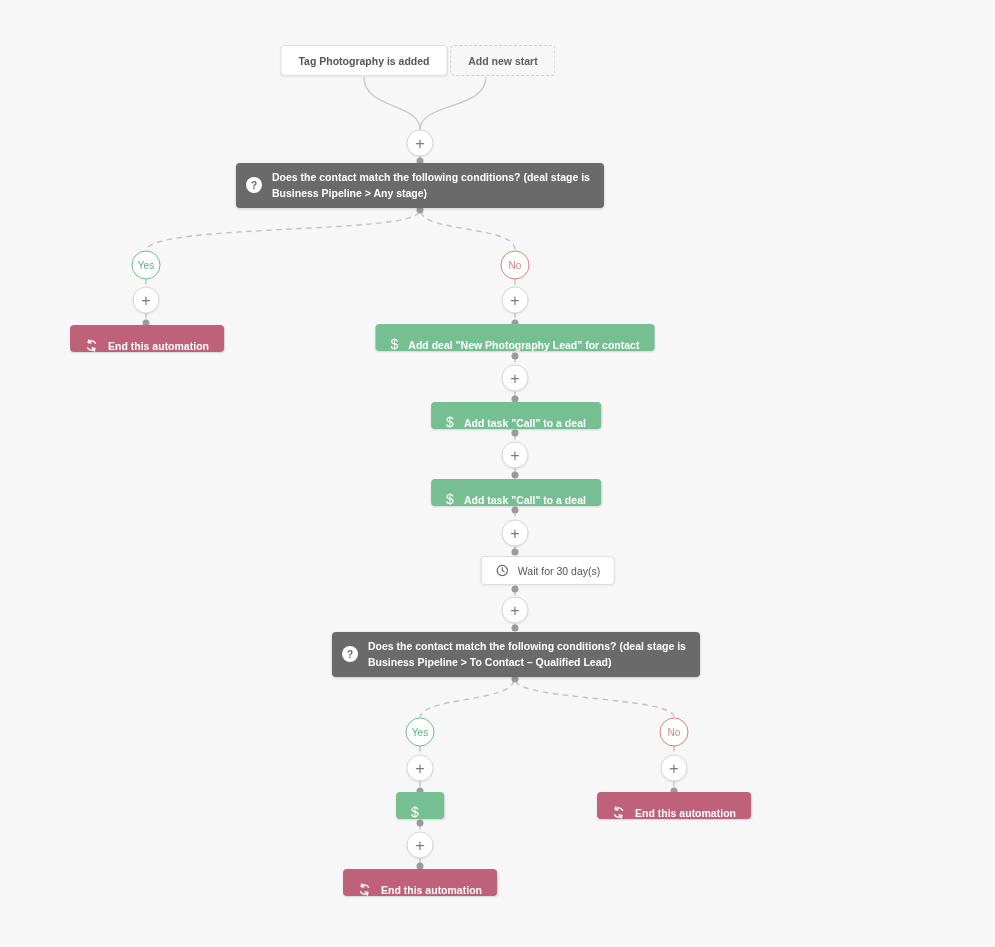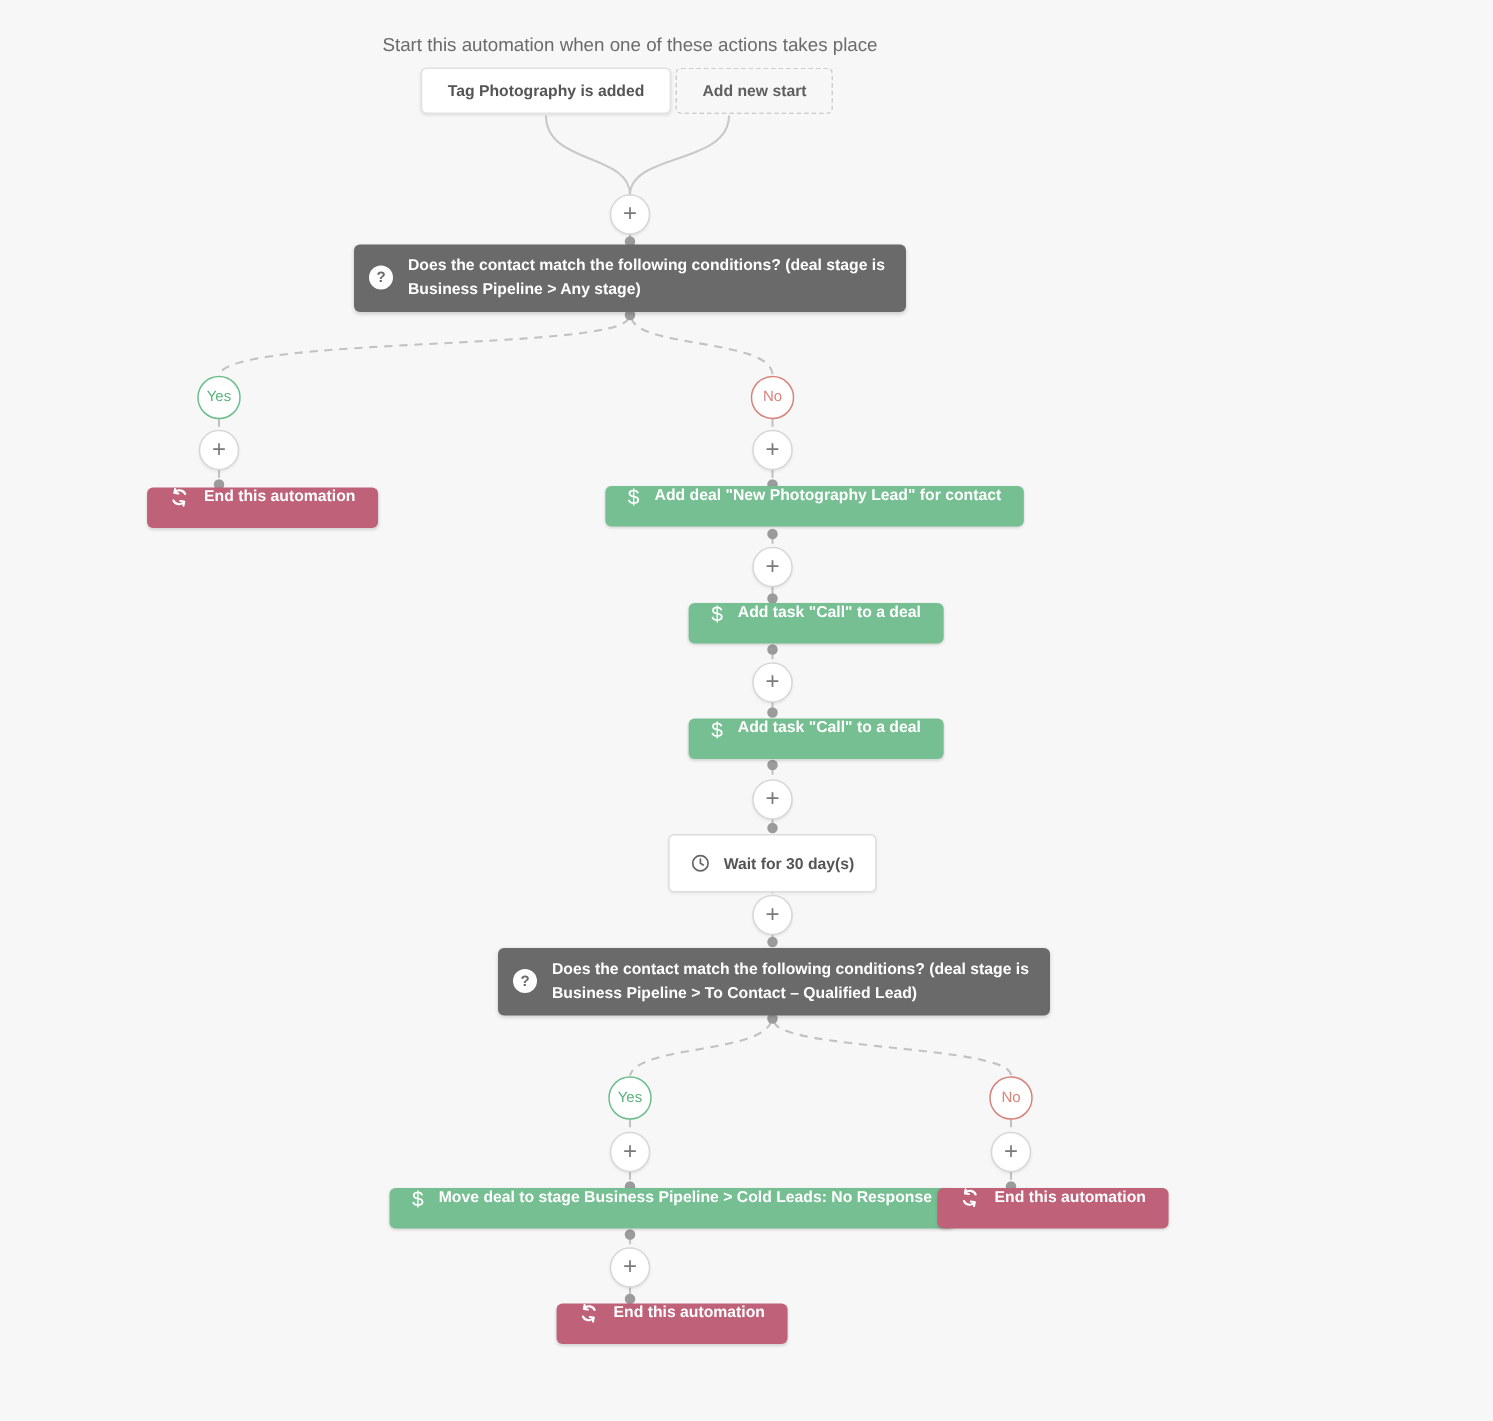--- a/index.html
+++ b/index.html
@@ -23,32 +23,32 @@
     background:#6a6a6a;border-radius:4px;color:#fff;font-size:10.5px;font-weight:bold;
     line-height:1.55;padding:6px 14px 6px 36px;width:318px;position:absolute;
     transform:translateX(-50%);box-shadow:0 1px 3px rgba(0,0,0,.18);cursor:pointer;z-index:2;
   }
   .qicon{
     position:absolute;left:10px;top:50%;transform:translateY(-50%);
     width:16px;height:16px;border-radius:50%;background:#fff;color:#6a6a6a;
     font-size:10px;font-weight:bold;display:flex;align-items:center;justify-content:center;
   }
   .action{
-    height:27px;border-radius:4px;display:flex;align-items:flex-start;color:#fff;
+    height:27px;border-radius:4px;display:flex;align-items:flex-end;color:#fff;
     font-size:10.5px;font-weight:bold;padding:0 15px;white-space:nowrap;
-    box-shadow:0 1px 2px rgba(0,0,0,.14);cursor:pointer;margin-left:28px;
+    box-shadow:0 1px 2px rgba(0,0,0,.14);cursor:pointer;
   }
   .green{background:#75bf92;}
   .pink{background:#bf6178;}
   .action .ic{margin-right:10px;display:flex;align-items:center;}
   .dollar{font-size:14px;font-weight:normal;line-height:1;}
   .waitbox{
-    background:#fff;border:1px solid #ddd;height:39px;border-radius:4px;display:flex;
-    align-items:center;padding:0 14px;font-size:10.5px;font-weight:bold;color:#555;
-    white-space:nowrap;box-shadow:0 1px 2px rgba(0,0,0,.06);cursor:pointer;
+    background:#fff;border:1px solid #ddd;height:29px;border-radius:4px;display:flex;
+    align-items:center;padding:0 14px;font-size:10.5px;font-weight:normal;color:#555;
+    white-space:nowrap;box-shadow:0 1px 2px rgba(0,0,0,.06);cursor:pointer;margin-left:33px;
   }
   .waitbox .ic{margin-right:9px;display:flex;align-items:center;}
   .plus{
     position:absolute;width:25px;height:25px;border-radius:50%;background:#fff;
     border:1px solid #d7d7d7;color:#7a7a7a;font-size:16px;font-weight:normal;
     display:flex;align-items:center;justify-content:center;transform:translate(-50%,-50%);
     box-shadow:0 1px 2px rgba(0,0,0,.08);cursor:pointer;z-index:3;line-height:1;
   }
   .yn{
     position:absolute;width:27px;height:27px;border-radius:50%;background:#fff;
@@ -107,21 +107,20 @@
       <circle cx="515" cy="589" r="3.5"></circle>
       <circle cx="515" cy="628" r="3.5"></circle>
       <circle cx="515" cy="679" r="3.5"></circle>
       <circle cx="420" cy="791" r="3.5"></circle>
       <circle cx="674" cy="791" r="3.5"></circle>
       <circle cx="420" cy="823" r="3.5"></circle>
       <circle cx="420" cy="866" r="3.5"></circle>
     </g>
   </svg>
 
-  <div class="title">Start this automation when one of these actions takes place</div>
 
   <div class="node start" style="left:364px;top:45px;">
     <span>Tag Photography is added</span>
   </div>
   <div class="node start dashed" style="left:503px;top:45px;">
     <span>Add new start</span>
   </div>
 
   <div class="plus" style="left:420px;top:143px;">
       <span>+</span>
@@ -212,21 +211,20 @@
 
   <div class="yn yes" style="left:420px;top:732px;">
       <span>Yes</span>
     </div>
   <div class="yn no" style="left:674px;top:732px;">
       <span>No</span>
     </div>
 
   <div class="node action green" style="left:420px;top:792px;">
     <span class="ic dollar">$</span>
-    <span>Move deal to stage Business Pipeline &gt; Cold Leads: No Response</span>
   </div>
 
   <div class="node action pink" style="left:674px;top:792px;">
     <span class="ic">
       <svg viewBox="0 0 16 16" width="13" height="13">
           <g fill="none" stroke="#fff" stroke-width="1.8" stroke-linecap="round" stroke-linejoin="round">
             <path d="M12.8,5.3 A5.2,5.2 0 0 0 4.2,4.0"></path>
             <path d="M4.6,1.2 L4.0,4.4 L7.2,4.9"></path>
             <path d="M3.2,10.7 A5.2,5.2 0 0 0 11.8,12.0"></path>
             <path d="M11.4,14.8 L12.0,11.6 L8.8,11.1"></path>

